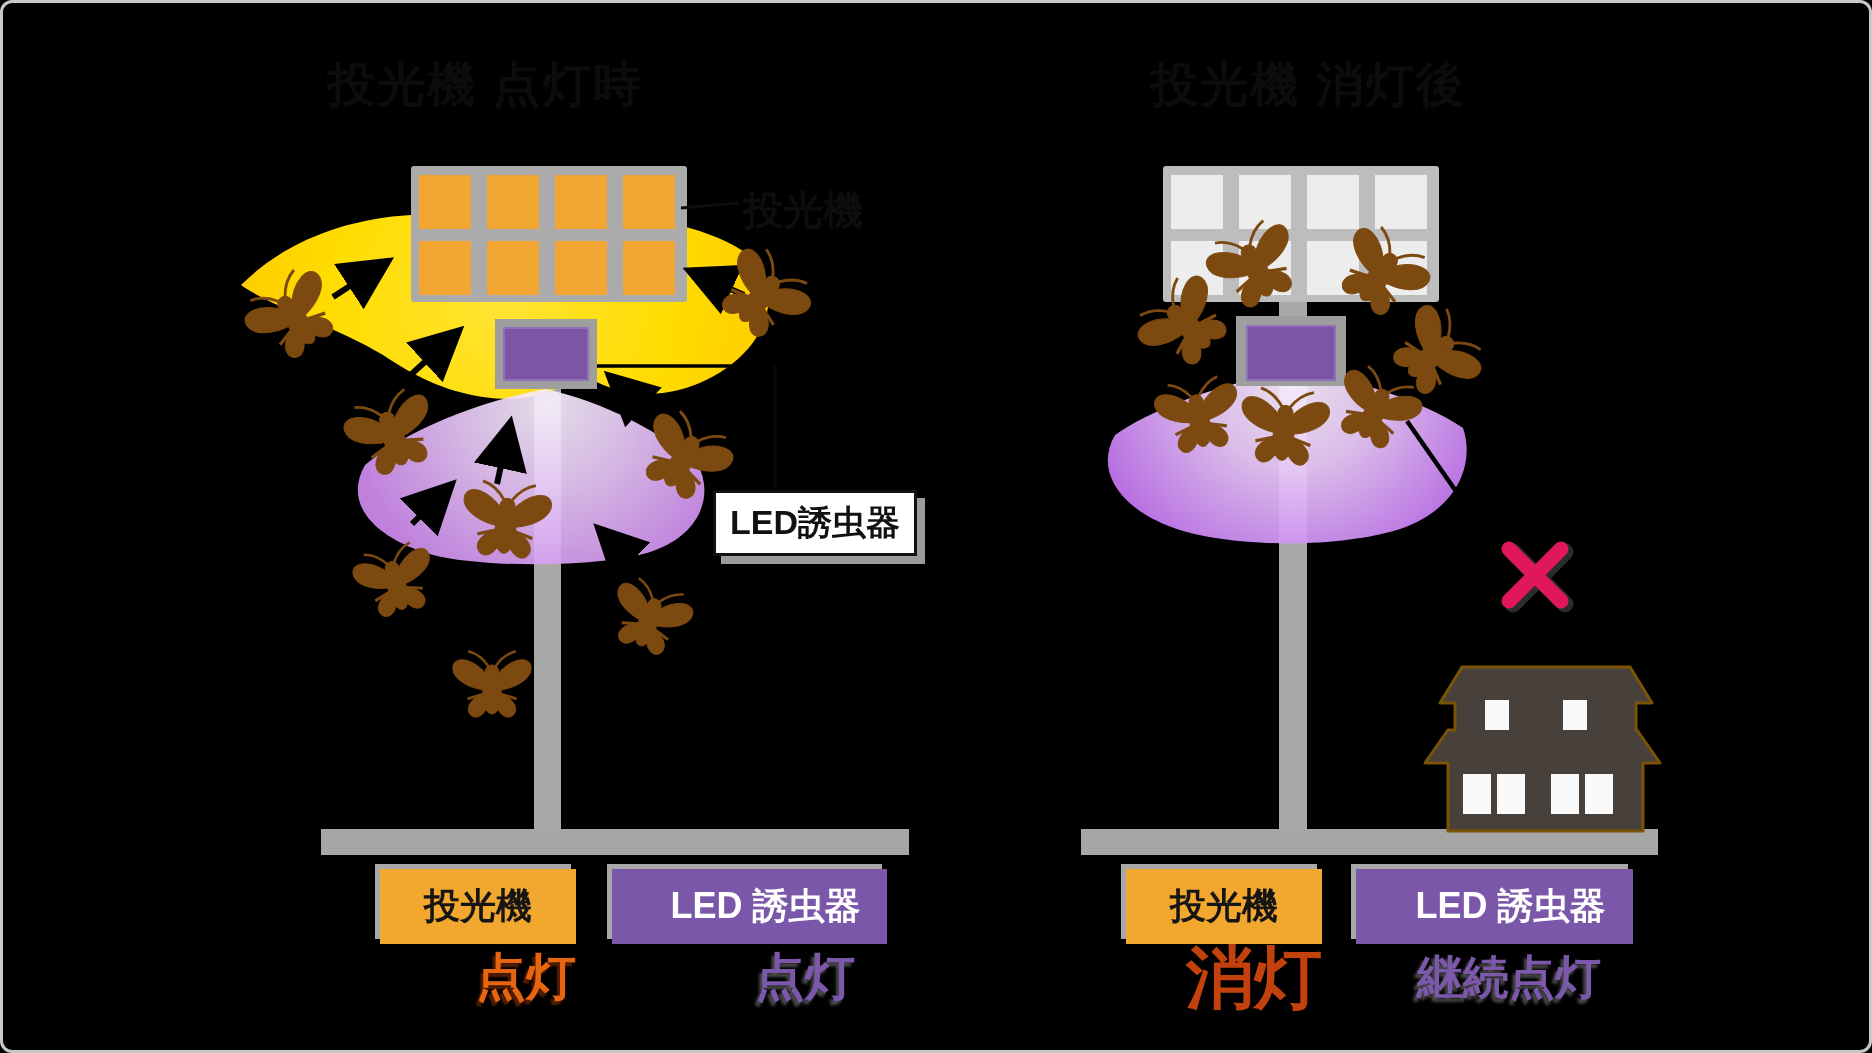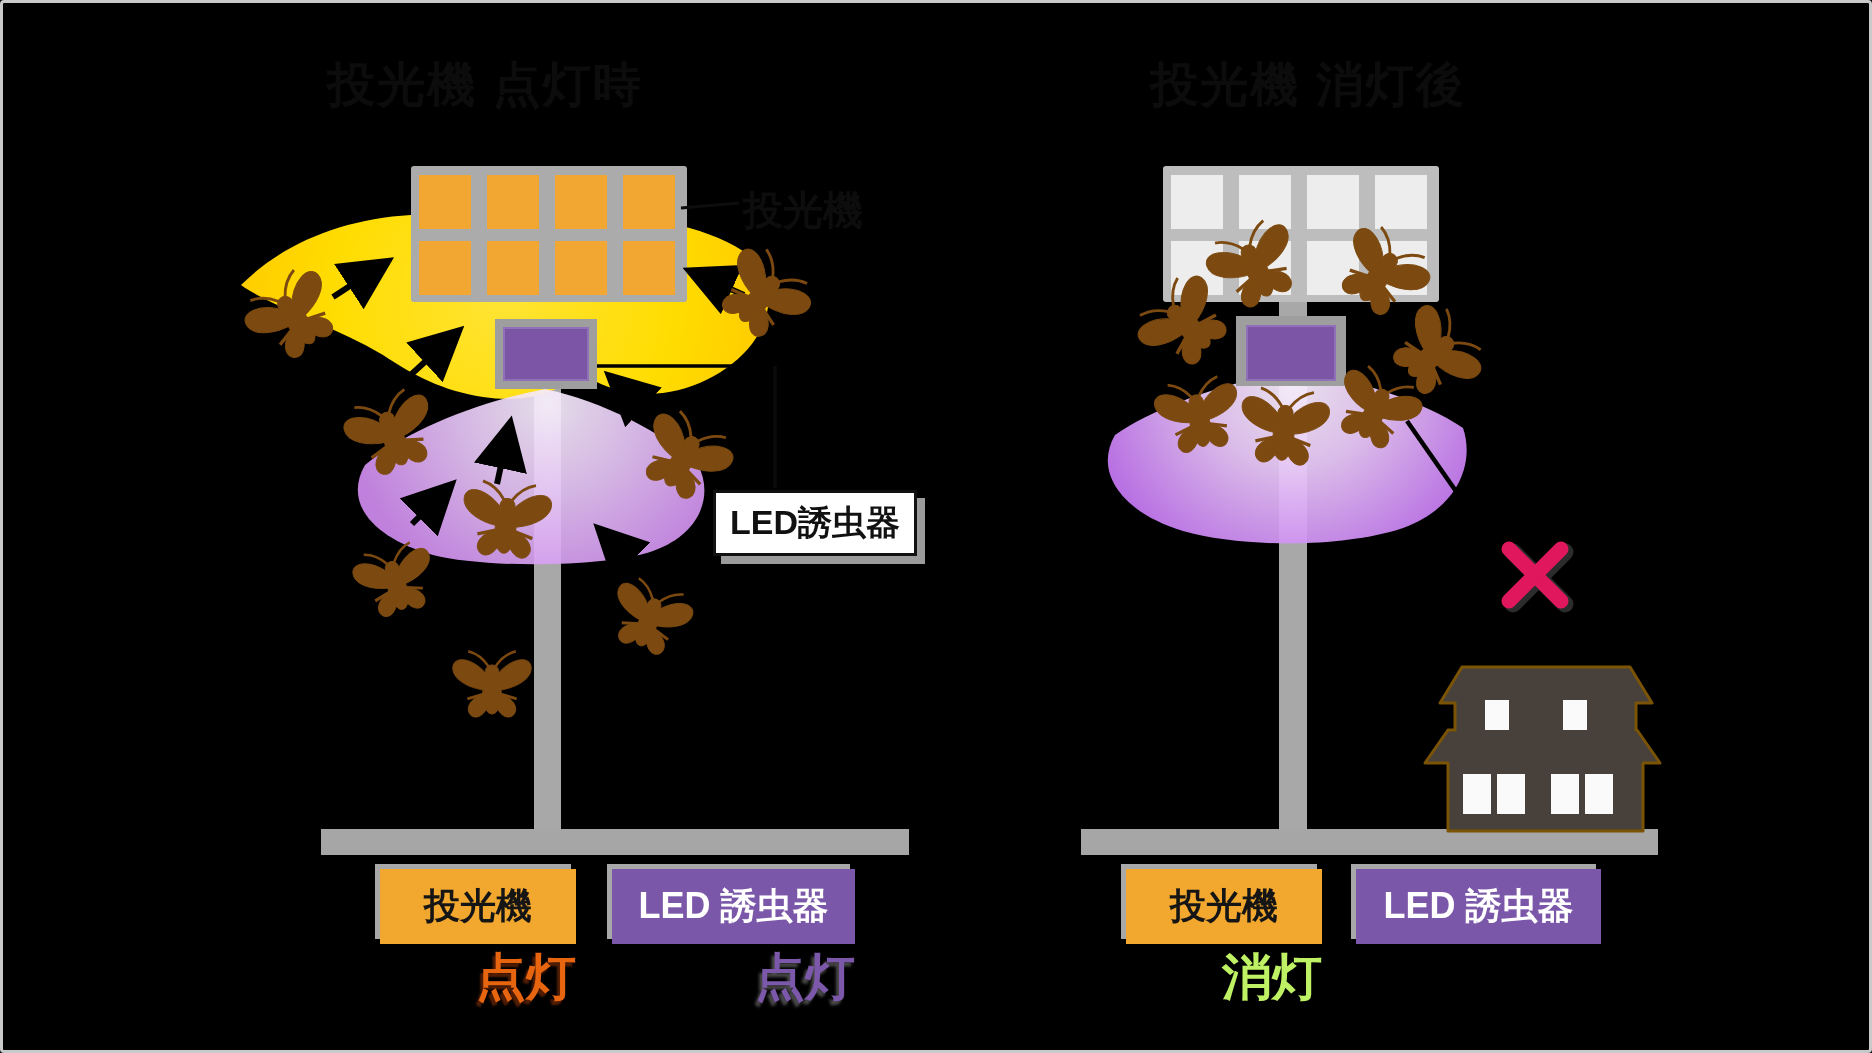--- a/index.html
+++ b/index.html
@@ -1,18 +1,18 @@
 <!DOCTYPE html>
 <html><head>
 <meta charset="utf-8">
 <style>
   html,body{margin:0;padding:0;background:#000;}
   .canvas{
     position:relative;width:1872px;height:1053px;background:#000;
-    border:3px solid #C9C9C9;border-radius:4px;box-sizing:border-box;
+    border:3px solid #C9C9C9;border-radius:12px;box-sizing:border-box;
     overflow:hidden;
     font-family:"Liberation Sans","DejaVu Sans",sans-serif;
   }
   .abs{position:absolute;}
   .scene-svg{position:absolute;left:0;top:0;}
   .title{
     font-size:48px;font-weight:bold;color:#0C0C0C;text-align:center;
     letter-spacing:2px;white-space:nowrap;
   }
   .callout-dark{
@@ -23,28 +23,28 @@
     font-size:34px;font-weight:bold;text-align:center;
     display:flex;align-items:center;justify-content:center;
     box-shadow:8px 8px 0 #9B9B9B;white-space:nowrap;
   }
   .legend-box{
     display:flex;align-items:center;justify-content:center;
     font-size:36px;font-weight:bold;white-space:nowrap;
     box-shadow:-5px -5px 0 #A8A8A8;
   }
   .legend-box.orange{background:#F2A72E;color:#151515;}
-  .legend-box.purple{background:#7A57A8;color:#FFFFFF;}
+  .legend-box.purple{background:#7A57A8;color:#FFFFFF;padding-left:32px;}
   .status{
     text-align:right;font-weight:bold;line-height:60px;height:60px;white-space:nowrap;
   }
   .status.on-orange{font-size:50px;color:#E8650F;text-shadow:-3px 4px 2px rgba(110,40,6,0.75);}
   .status.on-purple{font-size:50px;color:#7B58AA;text-shadow:-3px 4px 3px rgba(125,125,125,0.6);}
   .status.on-purple.small{font-size:46px;}
-  .status.off{font-size:50px;color:#bef264;}
+  .status.off{font-size:68px;color:#c2410c;}
 </style>
 </head>
 <body>
 
 <div class="canvas">
 
   <svg class="scene-svg" width="1872" height="1053" viewBox="0 0 1872 1053">
     <defs>
       <radialGradient id="gradYellow" gradientUnits="userSpaceOnUse" cx="500" cy="300" r="290">
         <stop offset="0" stop-color="#FFE433"></stop>
@@ -207,14 +207,15 @@
   <div class="abs led-tag" style="left:710px;top:487px;width:198px;height:60px;">LED誘虫器</div>
 
   <div class="abs legend-box orange" style="left:377px;top:866px;width:196px;height:75px;">投光機</div>
   <div class="abs legend-box purple" style="left:609px;top:866px;width:243px;height:75px;">LED 誘虫器</div>
   <div class="abs status on-orange" style="left:377px;top:944px;width:196px;">点灯</div>
   <div class="abs status on-purple" style="left:609px;top:944px;width:243px;">点灯</div>
 
   <div class="abs legend-box orange" style="left:1123px;top:866px;width:196px;height:75px;">投光機</div>
   <div class="abs legend-box purple" style="left:1353px;top:866px;width:245px;height:75px;">LED 誘虫器</div>
   <div class="abs status off" style="left:1123px;top:944px;width:196px;">消灯</div>
+  <div class="abs status on-purple small" style="left:1353px;top:944px;width:245px;">継続点灯</div>
 
 </div>
 
 </body></html>

